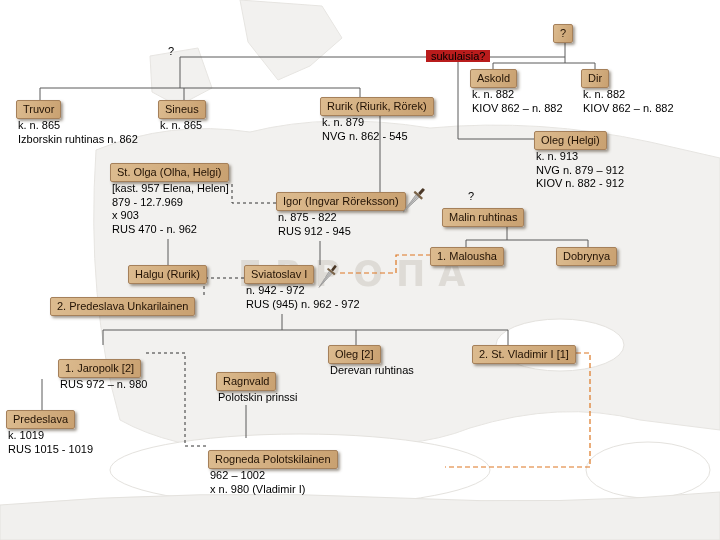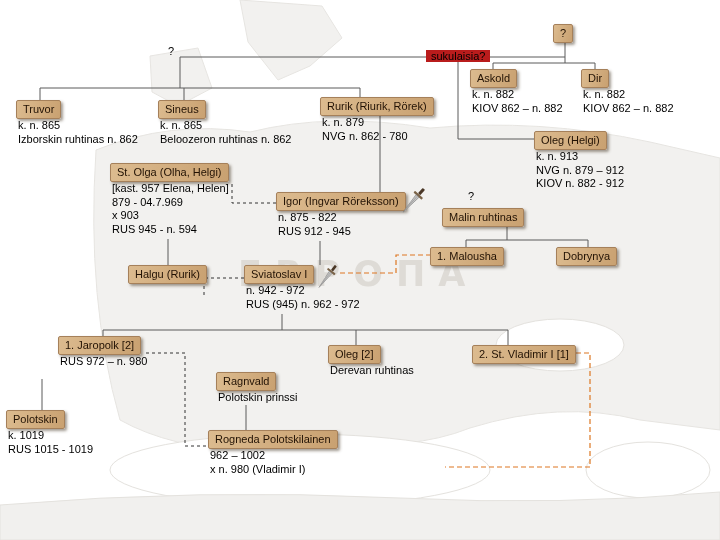--- a/index.html
+++ b/index.html
@@ -111,48 +111,47 @@
     <div class="sub">
       <div>k. n. 865</div>
       <div>Izborskin ruhtinas n. 862</div>
     </div>
   </div>
 
   <div class="node" style="left:158px;top:100px">
     <span class="tag">Sineus</span>
     <div class="sub">
       <div>k. n. 865</div>
-      <div>Beloozeron ruhtinas n. 862</div>
     </div>
   </div>
 
   <div class="node" style="left:320px;top:97px">
     <span class="tag">Rurik (Riurik, Rörek)</span>
     <div class="sub">
       <div>k. n. 879</div>
-      <div>NVG n. 862 - 780</div>
+      <div>NVG n. 862 - 545</div>
     </div>
   </div>
 
   <div class="node" style="left:534px;top:131px">
     <span class="tag">Oleg (Helgi)</span>
     <div class="sub">
       <div>k. n. 913</div>
       <div>NVG n. 879 – 912</div>
       <div>KIOV n. 882 - 912</div>
     </div>
   </div>
 
   <div class="node" style="left:110px;top:163px">
     <span class="tag">St. Olga (Olha, Helgi)</span>
     <div class="sub">
       <div>[kast. 957 Elena, Helen]</div>
-      <div>879 - 04.7.969</div>
+      <div>879 - 12.7.969</div>
       <div>x 903</div>
-      <div>RUS 945 - n. 594</div>
+      <div>RUS 470 - n. 962</div>
     </div>
   </div>
 
   <div class="node" style="left:276px;top:192px">
     <span class="tag">Igor (Ingvar Röreksson)</span>
     <div class="sub">
       <div>n. 875 - 822</div>
       <div>RUS 912 - 945</div>
     </div>
   </div>
@@ -174,22 +173,25 @@
   </div>
 
   <div class="node" style="left:244px;top:265px">
     <span class="tag">Sviatoslav I</span>
     <div class="sub">
       <div>n. 942 - 972</div>
       <div>RUS (945) n. 962 - 972</div>
     </div>
   </div>
 
-
-  <div class="node" style="left:58px;top:336px">
+  <div class="node" style="left:50px;top:297px">
+    <span class="tag">2. Predeslava Unkarilainen</span>
+  </div>
+
+  <div class="node" style="left:58px;top:359px">
     <span class="tag">1. Jaropolk [2]</span>
     <div class="sub">
       <div>RUS 972 – n. 980</div>
     </div>
   </div>
 
   <div class="node" style="left:328px;top:345px">
     <span class="tag">Oleg [2]</span>
     <div class="sub">
       <div>Derevan ruhtinas</div>
@@ -201,28 +203,28 @@
   </div>
 
   <div class="node" style="left:216px;top:372px">
     <span class="tag">Ragnvald</span>
     <div class="sub">
       <div>Polotskin prinssi</div>
     </div>
   </div>
 
   <div class="node" style="left:6px;top:410px">
-    <span class="tag">Polotskin</span>
+    <span class="tag">Predeslava</span>
     <div class="sub">
       <div>k. 1019</div>
       <div>RUS 1015 - 1019</div>
     </div>
   </div>
 
-  <div class="node" style="left:208px;top:430px">
+  <div class="node" style="left:208px;top:450px">
     <span class="tag">Rogneda Polotskilainen</span>
     <div class="sub">
       <div>962 – 1002</div>
       <div>x n. 980 (Vladimir I)</div>
     </div>
   </div>
 
   <svg class="dagger" style="left:396px;top:184px" width="34" height="34" viewBox="0 0 24 24">
     <g transform="rotate(42 12 12)">
       <rect x="10.9" y="0.5" width="2.2" height="5" rx="0.6" fill="#4a3726"></rect>

